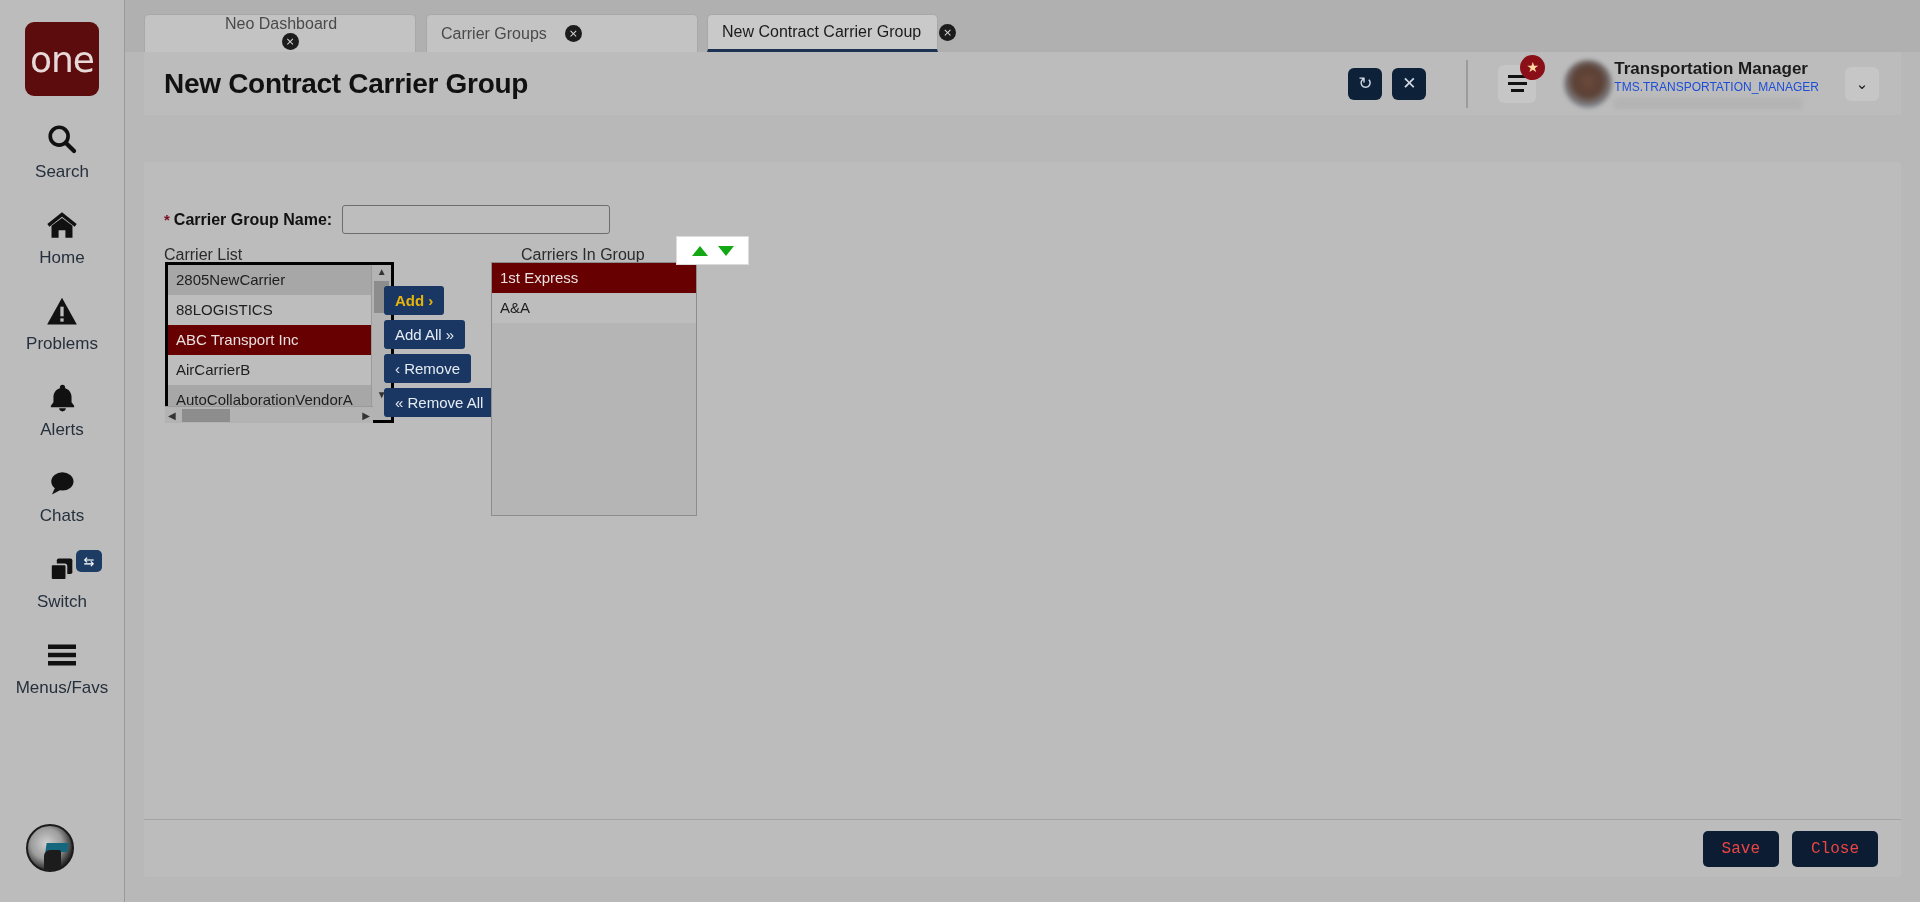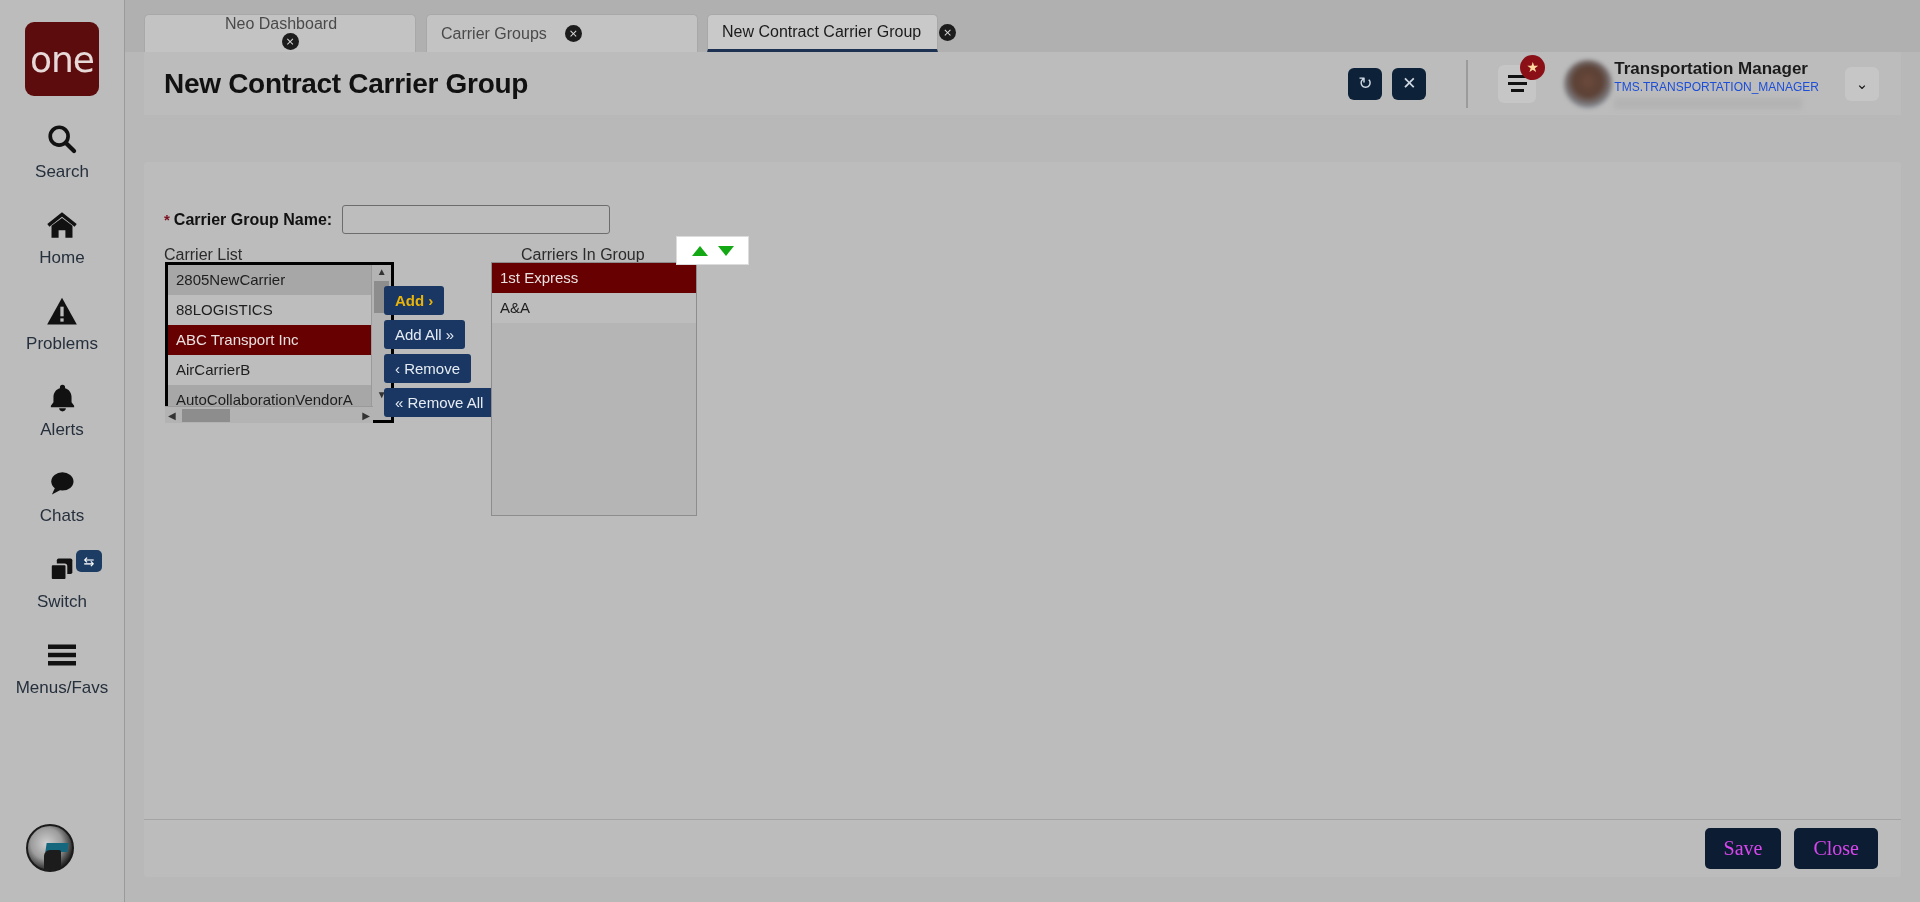--- a/index.html
+++ b/index.html
@@ -227,22 +227,22 @@
   .tri.down { border-left: 8px solid transparent; border-right: 8px solid transparent; border-top: 10px solid #14a814; }
 
   
   #footer {
     position: absolute; left: 0; bottom: 0; width: 100%; height: 58px;
     border-top: 1px solid #a4a4a4;
     display: flex; align-items: center; justify-content: flex-end;
     padding-right: 23px; gap: 13px;
   }
   .fbtn {
-    background: #0c1d33; color: #d946ef; border: none; border-radius: 5px;
-    font-family: Liberation Serif, serif; font-size: 20px;
+    background: #0c1d33; color: #ef4444; border: none; border-radius: 5px;
+    font-family: Liberation Mono, monospace; font-size: 16px;
     padding: 9px 19px; cursor: pointer;
   }
 </style>
 </head>
 <body>
 
 <div id="rail">
   <div id="rail-logo">
     <span>one</span>
   </div>

